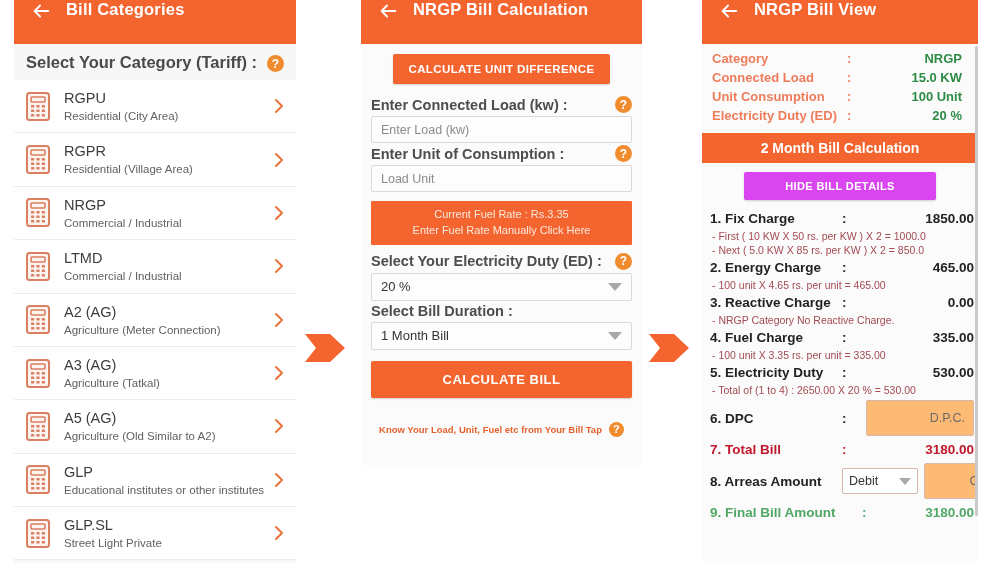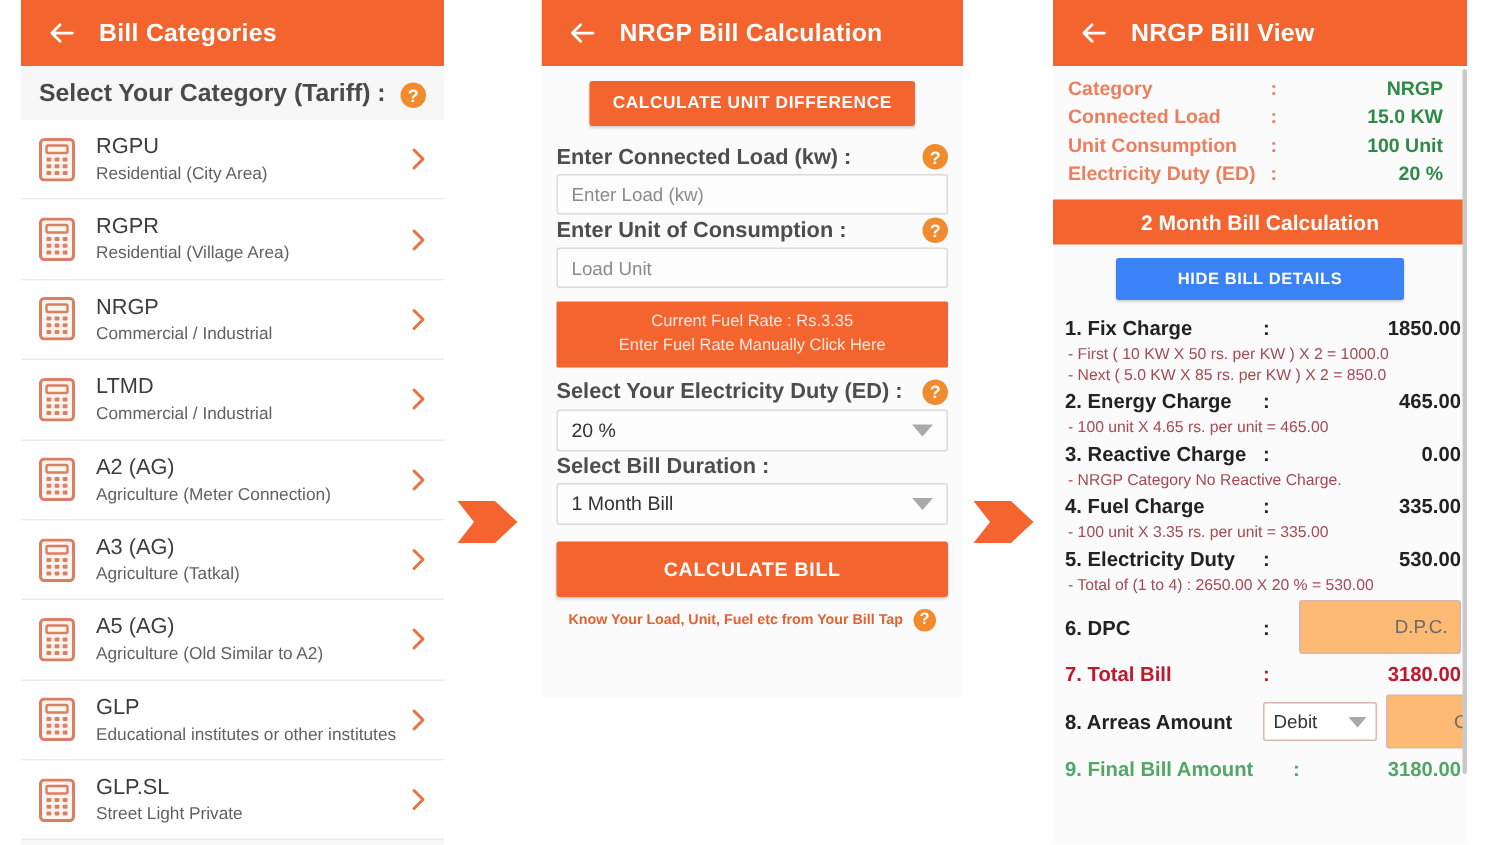--- a/index.html
+++ b/index.html
@@ -12,21 +12,21 @@
   }
   .stage{position:absolute;inset:0;display:block;}
 
   
   .panel{position:absolute;top:0;overflow:hidden;background:#fafafa;}
   .panel-inner{position:absolute;inset:0;overflow:hidden;}
 
   .appbar{
     background:#f4642f;
     height:44px;
-    display:flex;align-items:center;
+    display:flex;align-items:flex-start;
     padding:0 10px;
     box-sizing:border-box;
   }
   .back-icon{
     width:22px;height:22px;flex:0 0 auto;
     margin-right:14px;margin-left:6px;
     position:relative;
   }
   .back-icon svg{display:block;}
   .appbar-title{
@@ -112,42 +112,42 @@
   .caret{width:0;height:0;border-left:7px solid transparent;border-right:7px solid transparent;border-top:8px solid #a9a9a9;}
   .calc-bill-btn{
     background:#f4642f;color:#fff;
     text-align:center;font-size:13px;font-weight:bold;letter-spacing:.5px;
     padding:11px 6px;margin:11px 10px 0 10px;
     border-radius:2px;
     box-shadow:0 1px 2px rgba(0,0,0,.18);
   }
   .know-row{
     display:flex;align-items:center;justify-content:center;gap:7px;
-    margin-top:8px;padding:0 8px;
+    margin-top:24px;padding:0 8px;
   }
   .know-text{font-size:9.5px;font-weight:bold;color:#e4612f;}
 
   
   #panel3{left:702px;width:276px;height:563px;background:#fbfbfb;}
   .summary{padding:5px 0 3px 0;}
   .sum-row{
     display:flex;align-items:center;
     padding:2px 12px 2px 10px;
     font-size:13px;font-weight:bold;
   }
   .sum-key{color:#ef7c5b;flex:0 0 auto;width:135px;}
   .sum-colon{color:#ef7c5b;width:22px;flex:0 0 auto;}
   .sum-val{color:#2e8b46;flex:1 1 auto;text-align:right;padding-right:4px;white-space:nowrap;}
   .month-banner{
     background:#f4642f;color:#ffffff;
     text-align:center;font-weight:bold;font-size:14px;
     padding:7px 4px;margin-top:5px;
   }
   .hide-btn{
-    background:#3b82f6;color:#fff;
+    background:#d946ef;color:#fff;
     text-align:center;font-size:11px;font-weight:bold;letter-spacing:.4px;
     padding:8px 6px;margin:9px 42px 8px 42px;
     border-radius:2px;box-shadow:0 1px 2px rgba(0,0,0,.18);
   }
   .ch-row{
     display:flex;align-items:center;
     padding:3px 0 3px 8px;
     font-size:13.5px;font-weight:bold;color:#222;
   }
   .ch-name{flex:0 0 auto;width:132px;}

